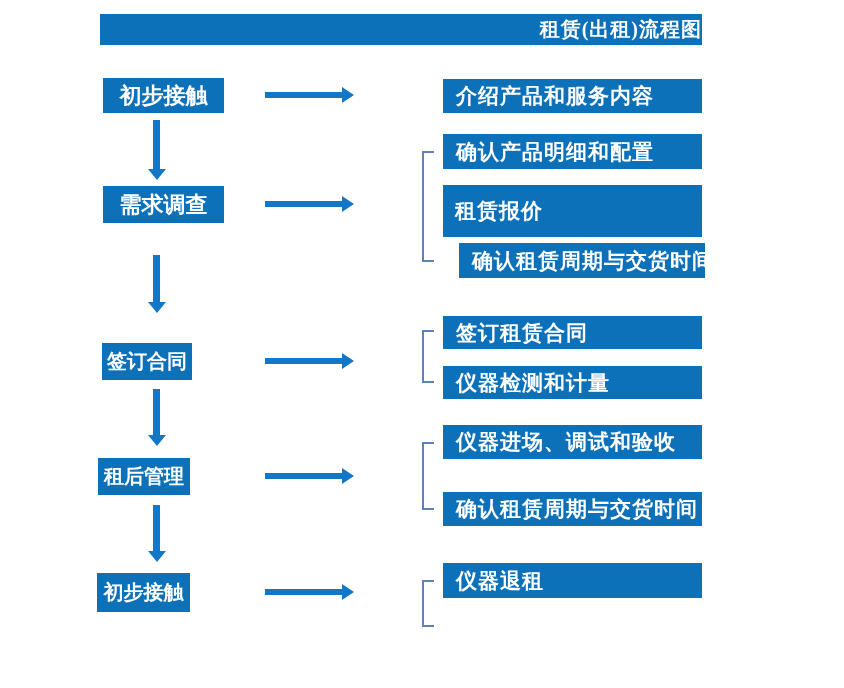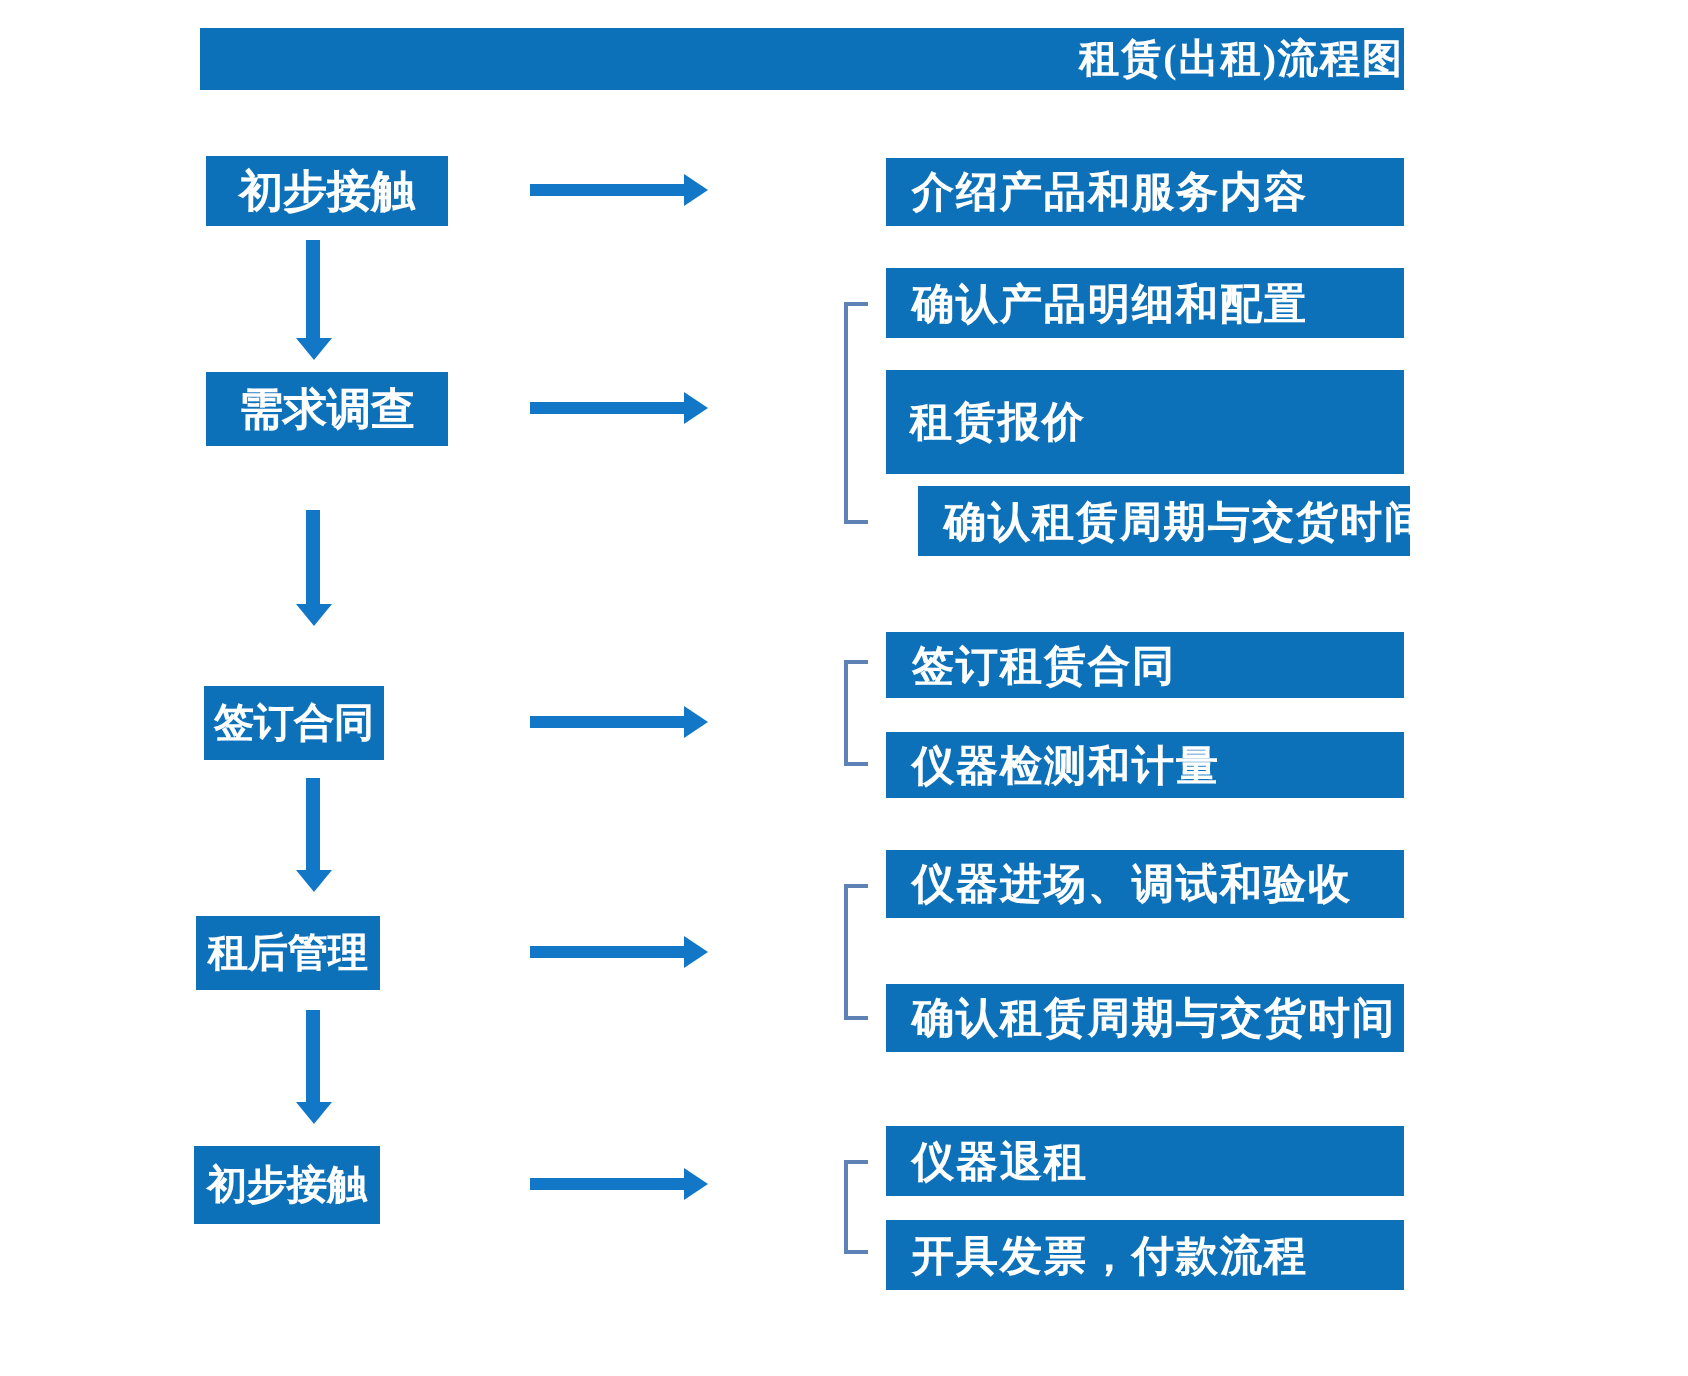--- a/index.html
+++ b/index.html
@@ -106,15 +106,14 @@
   <div class="box right" style="left:443px;top:185px;width:259px;height:52px;padding-left:12px;">租赁报价</div>
   <div class="box right" style="left:459px;top:243px;width:246px;height:35px;">确认租赁周期与交货时间</div>
 
   <div class="box right" style="left:443px;top:316px;width:259px;height:33px;">签订租赁合同</div>
   <div class="box right" style="left:443px;top:366px;width:259px;height:33px;">仪器检测和计量</div>
 
   <div class="box right" style="left:443px;top:425px;width:259px;height:34px;">仪器进场、调试和验收</div>
   <div class="box right" style="left:443px;top:492px;width:259px;height:34px;">确认租赁周期与交货时间</div>
 
   <div class="box right" style="left:443px;top:563px;width:259px;height:35px;">仪器退租</div>
-  <div class="box right" style="left:443px;top:610px;width:259px;height:35px;">开具发票，付款流程</div>
 
 </div>
 
 </body></html>

